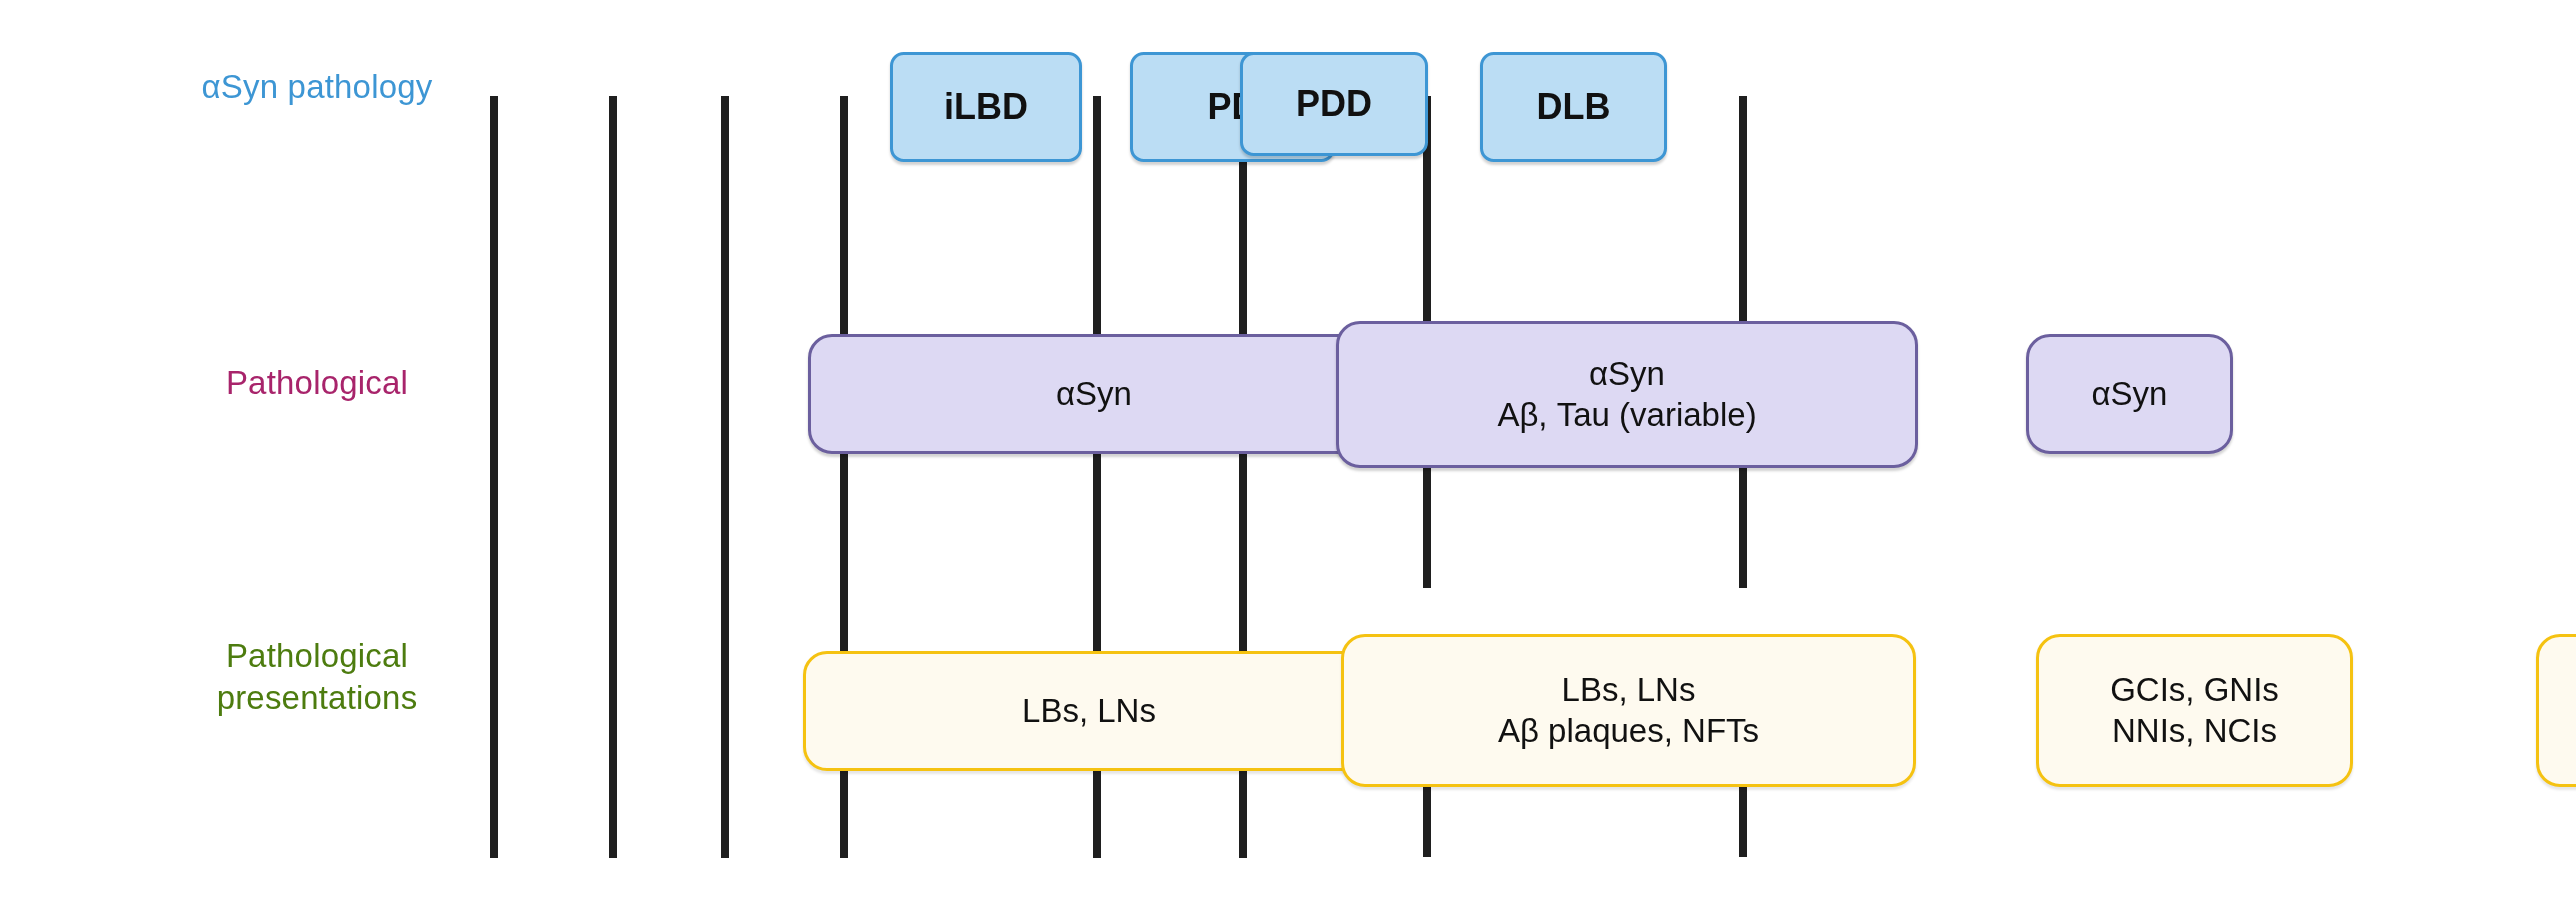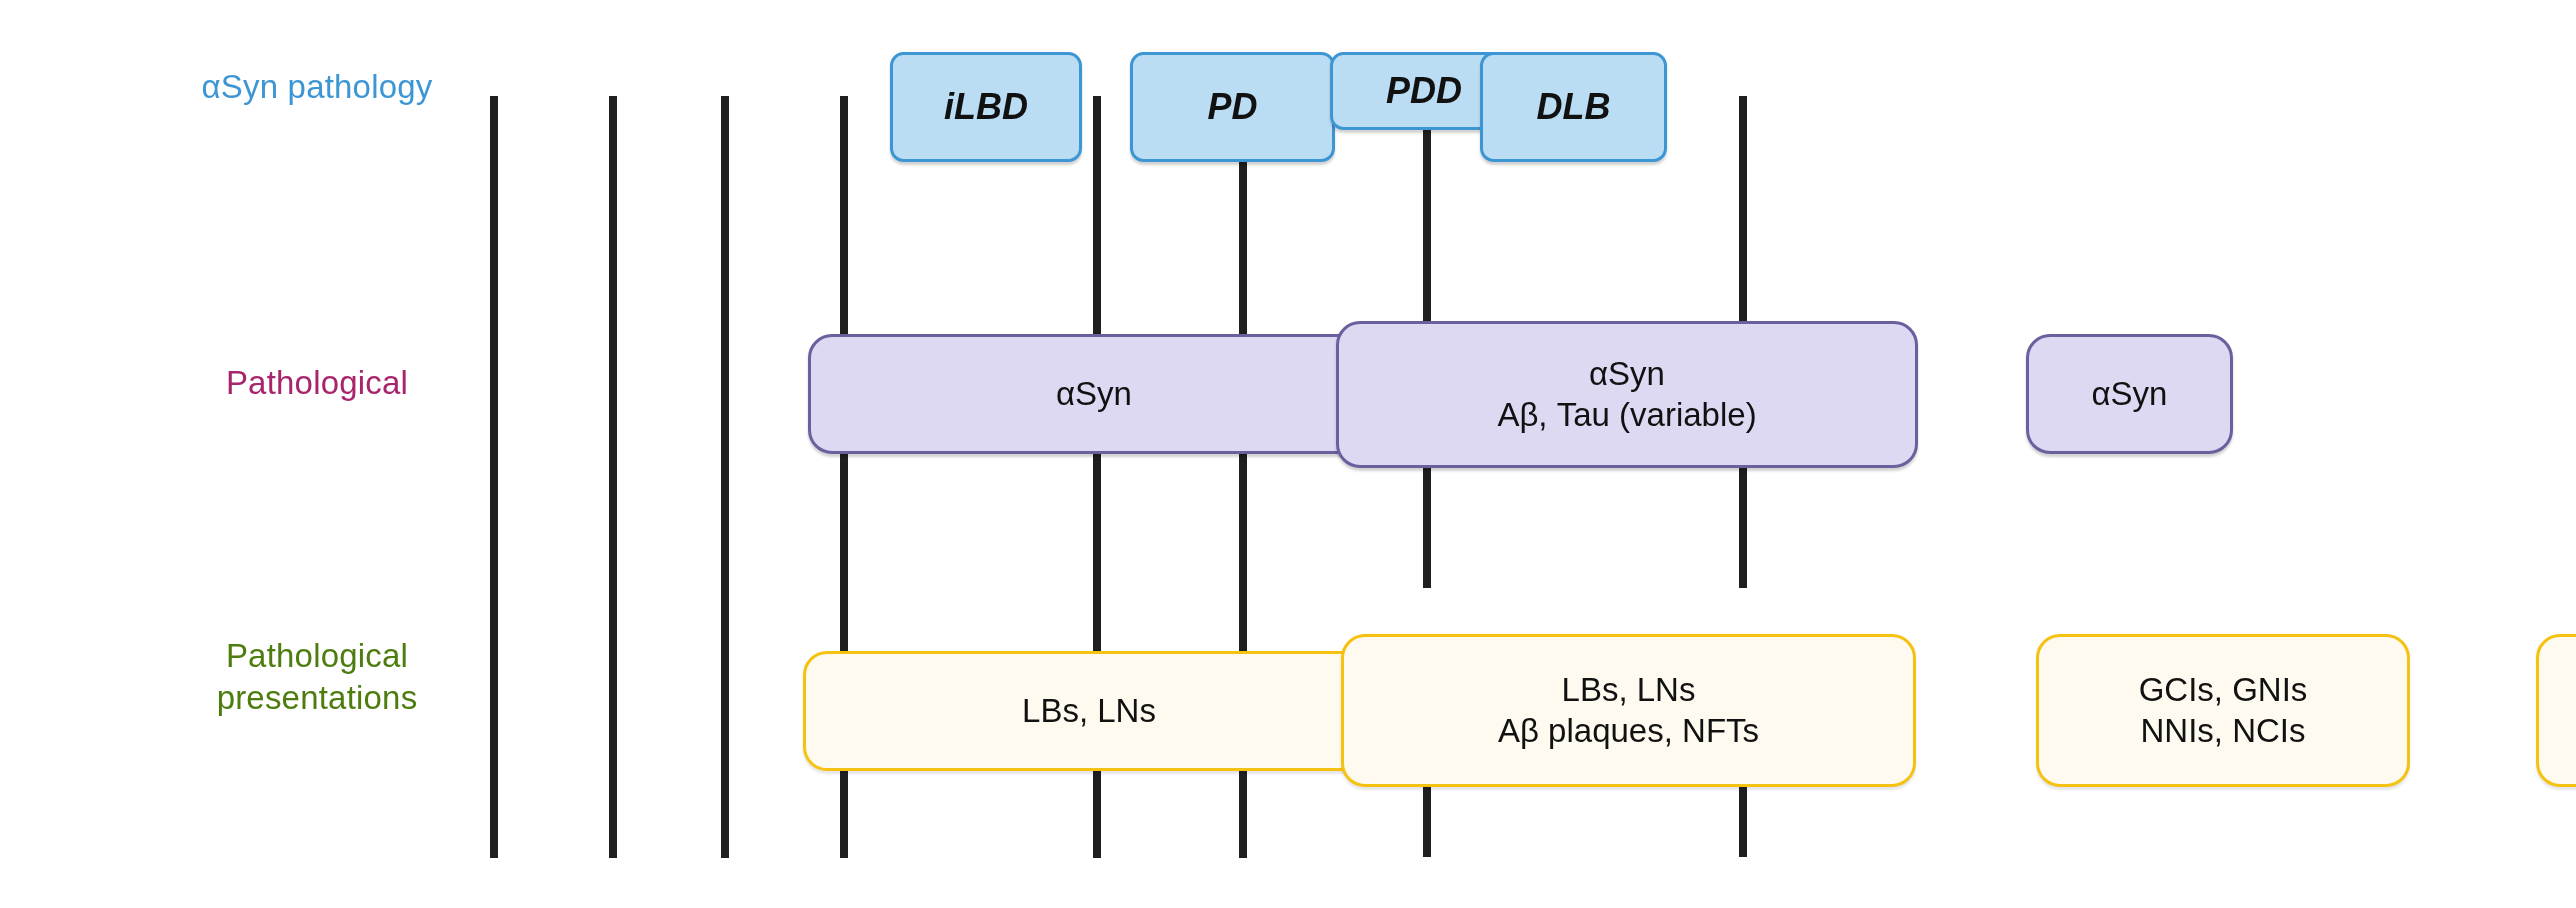--- a/index.html
+++ b/index.html
@@ -54,21 +54,20 @@
   }
 
   
   .node.dx {
     background: #bbddf4;
     border: 3.4px solid #3d96d4;
     border-radius: 13.7px;
     font-size: 36px;
     font-weight: bold;
     box-shadow: 0 2.6px 2.6px rgba(0,0,0,0.18);
-    font-style: italic;
   }
 
   
   .node.protein {
     background: #ddd9f3;
     border: 3.4px solid #6b5f9e;
     border-radius: 24px;
     font-size: 33px;
     box-shadow: 0 2.6px 2.6px rgba(0,0,0,0.18);
   }
@@ -96,27 +95,27 @@
     <div class="connector" style="left: 1423px; top: 67px; height: 492px;"></div>
     <div class="connector" style="left: 1423px; top: 614px; height: 214px;"></div>
     <div class="connector" style="left: 1739px; top: 67px; height: 492px;"></div>
     <div class="connector" style="left: 1739px; top: 614px; height: 214px;"></div>
     <div class="row-label" style="left: 67px; top: 37px; width: 500px; color: rgb(61, 150, 212);">αSyn pathology</div>
     <div class="row-label" style="left: 67px; top: 333px; width: 500px; color: rgb(168, 36, 107);">Pathological</div>
     <div class="row-label" style="left: 67px; top: 606px; width: 500px; color: #4d7c0f;">Pathological
 presentations</div>
     <div class="node dx" style="left: 890px; top: 23px; width: 192px; height: 110px;">iLBD</div>
     <div class="node dx" style="left: 1130px; top: 23px; width: 205px; height: 110px;">PD</div>
-    <div class="node dx" style="left: 1330px; top: 23px; width: 188px; height: 78px; text-align: center;">PDD</div>
+    <div class="node dx" style="left: 1240px; top: 23px; width: 188px; height: 104px; text-align: center;">PDD</div>
     <div class="node dx" style="left: 1480px; top: 23px; width: 187px; height: 110px;">DLB</div>
     <div class="node protein" style="left: 808px; top: 305px; width: 572px; height: 120px;">αSyn</div>
     <div class="node protein" style="left: 1336px; top: 292px; width: 582px; height: 147px;">αSyn
 Aβ, Tau (variable)</div>
     <div class="node protein" style="left: 2026px; top: 305px; width: 207px; height: 120px;">αSyn</div>
     <div class="node path" style="left: 803px; top: 622px; width: 572px; height: 120px;">LBs, LNs</div>
     <div class="node path" style="left: 1341px; top: 605px; width: 575px; height: 153px;">LBs, LNs
 Aβ plaques, NFTs</div>
-    <div class="node path" style="left: 2036px; top: 605px; width: 374px; height: 153px;">GCIs, GNIs
+    <div class="node path" style="left: 2036px; top: 605px; width: 317px; height: 153px;">GCIs, GNIs
 NNIs, NCIs</div>
     <div class="node path" style="left: 2536px; top: 605px; width: 700px; height: 153px;">Aβ plaques, NFTs
 LBs, LNs, TDP-43 inclusions</div>
   </div>
 
 
 </body></html>

